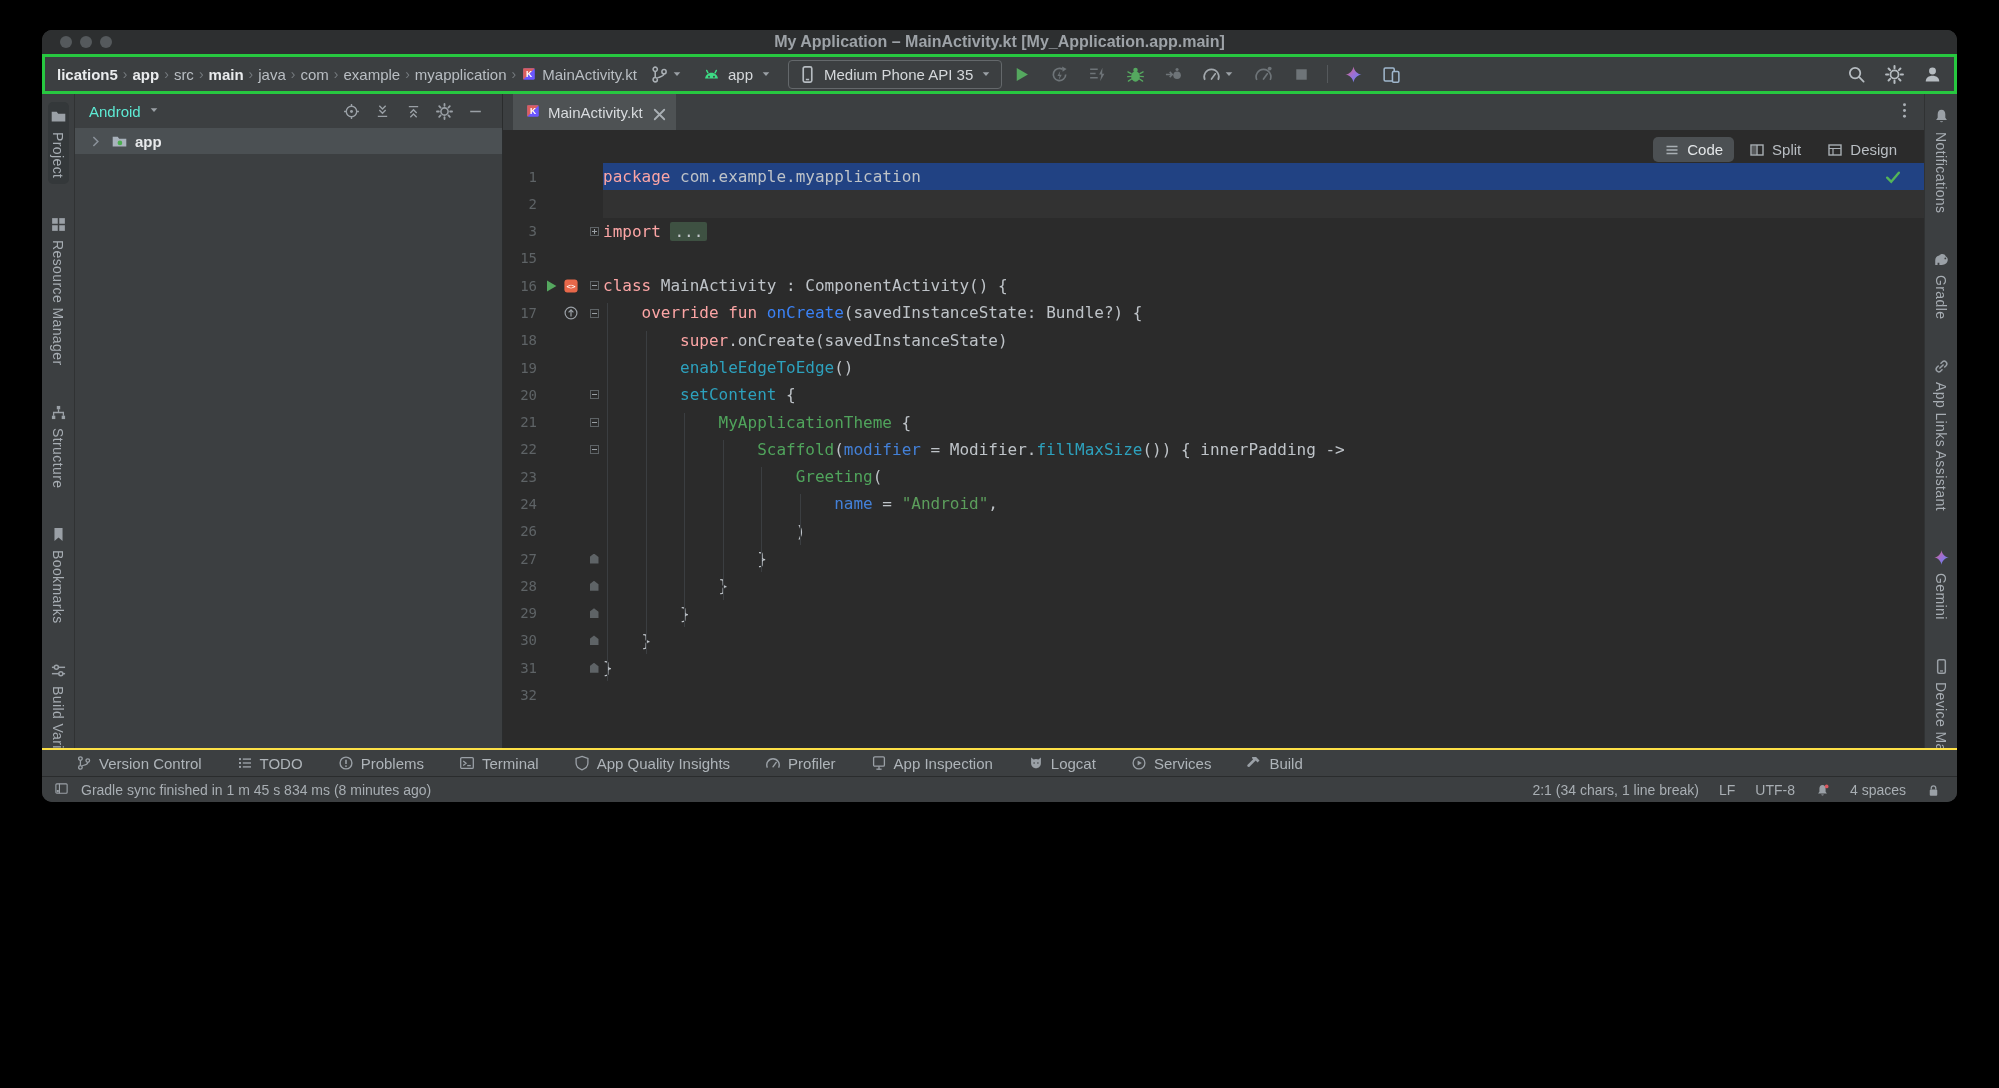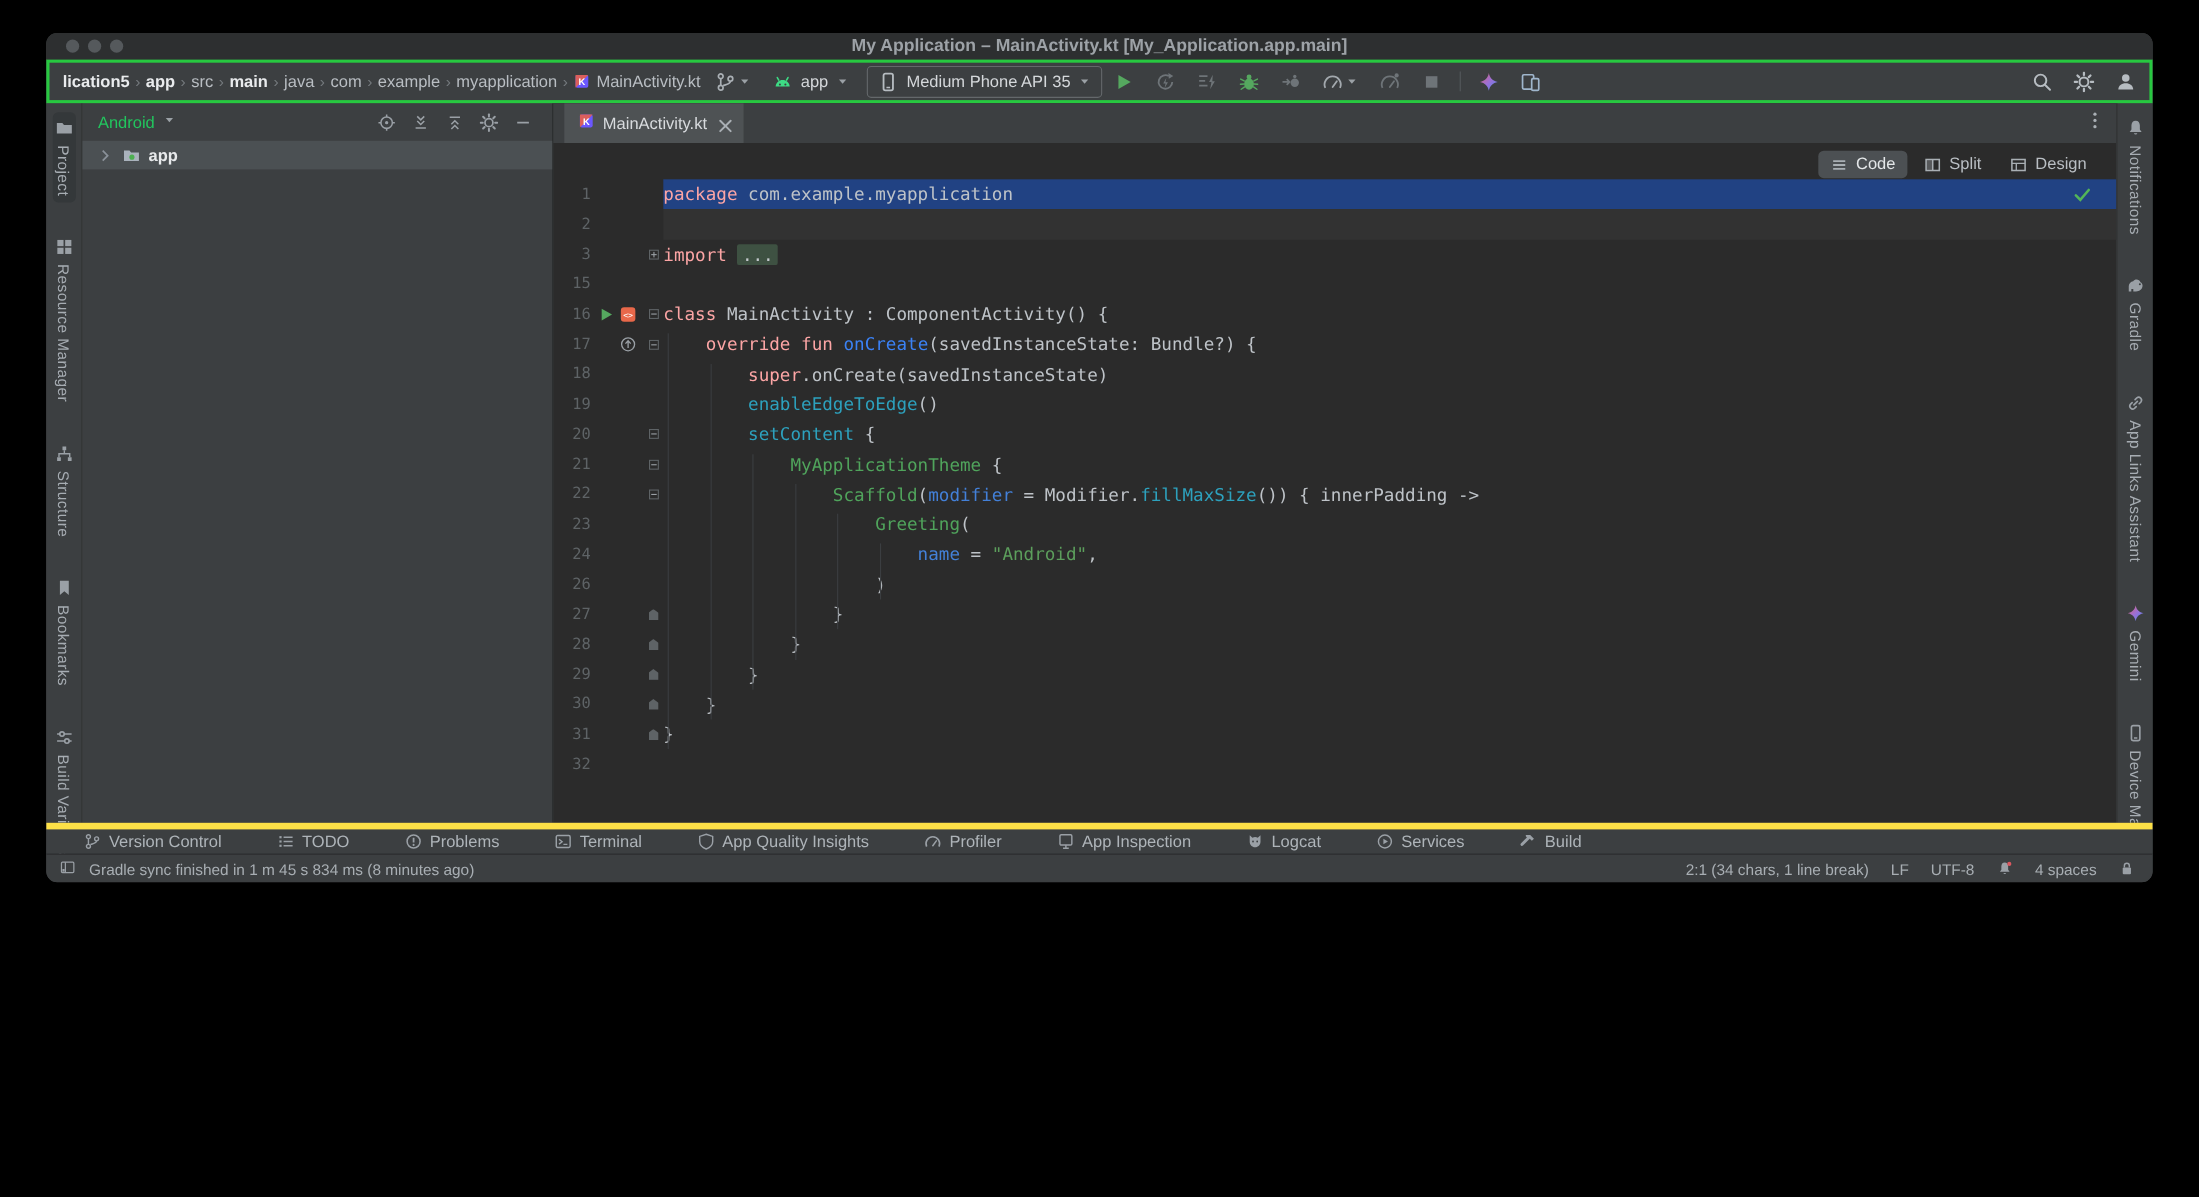--- a/index.html
+++ b/index.html
@@ -27,21 +27,21 @@
 .main{flex:1;display:flex;min-height:0}
 .stripe{width:33px;background:#3C3F41;display:flex;flex-direction:column;align-items:center;padding:8px 0;gap:26px;flex:0 0 auto}
 .stripe.left{border-right:1px solid #303233}
 .stripe.right{border-left:1px solid #303233}
 .stripe-btn{display:flex;flex-direction:column;align-items:center;gap:7px;padding:6px 2px;border-radius:5px}
 .stripe-btn.sel{background:#34383A}
 .stripe-btn .ic-wrap{width:17px;height:17px;color:#9AA0A6}
 .vlabel{writing-mode:vertical-rl;font-size:14px;color:#A7ADB3;letter-spacing:.4px}
 .project-panel{width:428px;background:#3C3F41;display:flex;flex-direction:column;border-right:1px solid #2A2C2D;flex:0 0 auto}
 .panel-header{height:34px;display:flex;align-items:center;padding:0 18px 0 14px;gap:7px;flex:0 0 auto}
-.panel-title{color:#22c55e;font-size:15px}
+.panel-title{color:#5eead4;font-size:15px}
 .panel-icons{margin-left:auto;display:flex;gap:14px;align-items:center}
 .panel-icons .ic-wrap{width:17px;height:17px;color:#9AA0A6}
 .tree-row{height:26px;display:flex;align-items:center;gap:7px;padding-left:12px;font-size:15px;color:#C2C6CA}
 .tree-row.sel{background:#4B5053}
 .tree-row .lbl.bold{font-weight:700;color:#E7E9EB}
 .tree-row .ic-wrap{width:17px;height:17px}
 .editor{flex:1;display:flex;flex-direction:column;min-width:0;background:#2B2B2B}
 .tabbar{height:36px;background:#3C3F41;display:flex;align-items:stretch;padding-left:10px;flex:0 0 auto}
 .tab{display:flex;align-items:center;gap:7px;padding:0 12px;background:#4E5254;color:#D8DBDE;font-size:15px}
 .tab-close{display:inline-flex;width:14px;height:14px;color:#A6ACB1}
@@ -70,26 +70,26 @@
 .content.ca{background:#323232}
 .tk-kw{color:#fca5a5}
 .tk-fn{color:#3b82f6}
 .tk-it{color:#2DA1BD;}
 .tk-comp{color:#50A45C}
 .tk-str{color:#5C9E5C}
 .tk-arg{color:#4380D8}
 .tk-pl{color:#BEC3C8}
 .tk-folded{background:#3E5142;border-radius:2px;padding:0 4px;color:#C3C8CC}
 .indent-guide{position:absolute;width:1px;background:#3B3E41}
-.bottom-bar{height:28px;background:#3C3F41;border-top:6px solid #fde047;display:flex;align-items:center;padding:0 14px 0 34px;gap:50px;flex:0 0 auto}
+.bottom-bar{height:28px;background:#3C3F41;border-top:2px solid #fde047;display:flex;align-items:center;padding:0 14px 0 34px;gap:35px;flex:0 0 auto}
 .bb-item{display:flex;align-items:center;gap:7px;color:#AEB4B9;font-size:15px}
 .bb-item .ic-wrap{width:16px;height:16px;color:#9AA0A6}
 .status-bar{height:26px;background:#3C3F41;border-top:1px solid #2A2C2D;display:flex;align-items:center;padding:0 16px 0 12px;gap:12px;color:#A8AEB3;font-size:14px;flex:0 0 auto}
 .status-bar .ic-wrap{width:15px;height:15px;color:#9AA0A6}
-.sb-right{margin-left:auto;display:flex;align-items:flex-start;gap:20px}
+.sb-right{margin-left:auto;display:flex;align-items:flex-end;gap:20px}
 </style>
 </head>
 <body>
 
 <div class="window">
   <div class="titlebar">
     <div class="lights">
       <span class="light"></span>
       <span class="light"></span>
       <span class="light"></span>

